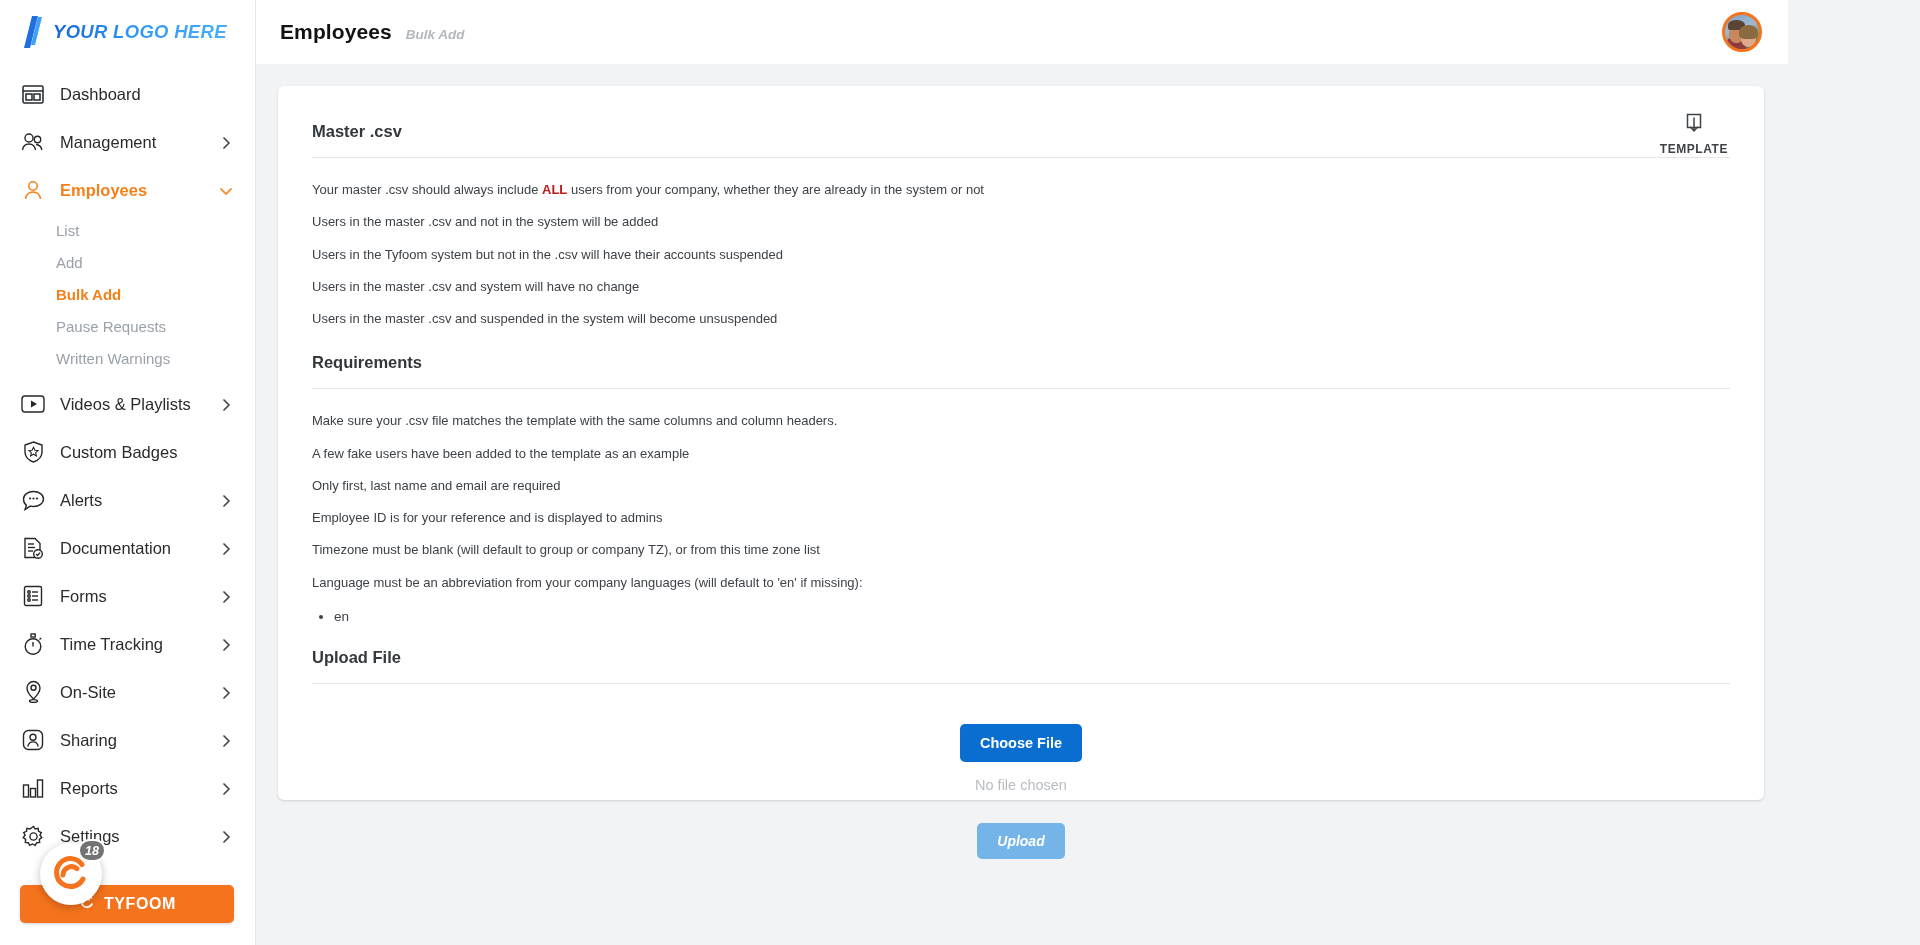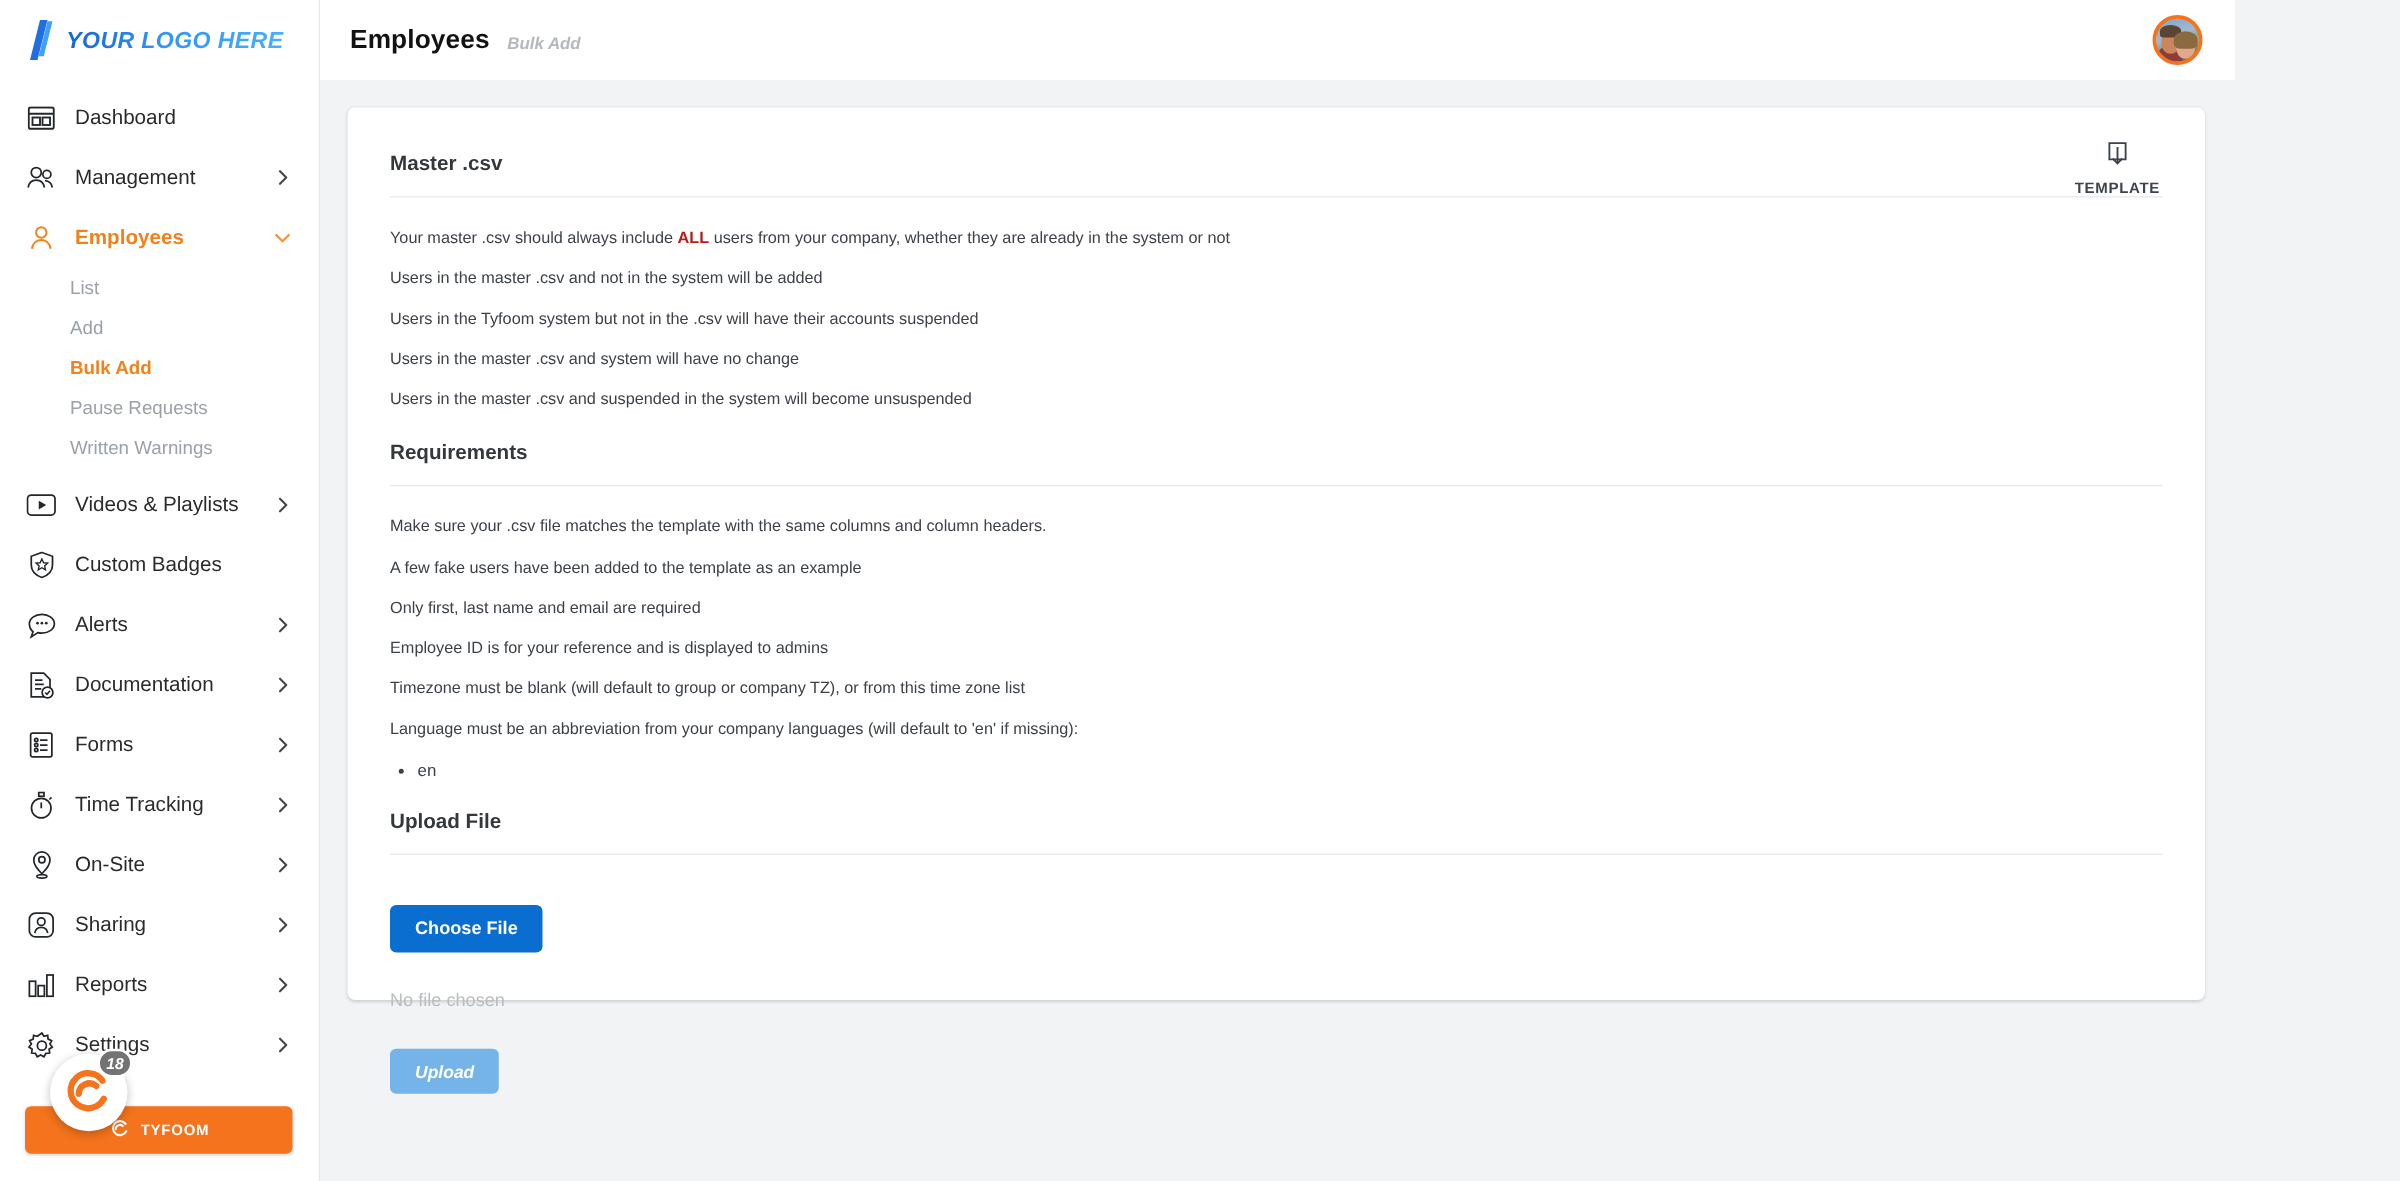--- a/index.html
+++ b/index.html
@@ -54,21 +54,21 @@
   }
   .sub-item.active { color: #f4801a; font-weight: bold; }
 
   .tyfoom-wrap {
     position: absolute; left: 20px; bottom: 22px; width: 214px; height: 70px;
   }
   .tyfoom-bar {
     position: absolute; left: 0; bottom: 0; width: 214px; height: 38px;
     background: #f4731c; border-radius: 5px;
     display: flex; align-items: center; justify-content: center; gap: 8px;
-    color: #fff; font-size: 12px; font-weight: bold; letter-spacing: .6px;
+    color: #fff; font-size: 16px; font-weight: bold; letter-spacing: .6px;
     box-shadow: 0 1px 3px rgba(0,0,0,.18);
   }
   .tyfoom-badge {
     position: absolute; left: 20px; bottom: 18px;
     width: 62px; height: 62px; border-radius: 50%;
     background: #fff; box-shadow: 0 2px 8px rgba(0,0,0,.25);
     display: flex; align-items: center; justify-content: center;
   }
   .tyfoom-count {
     position: absolute; right: -4px; top: -4px;
@@ -131,27 +131,27 @@
     font-size: 16.5px; font-weight: bold; color: #33383d;
     padding: 6px 0 16px 0;
   }
   .rule { height: 1px; background: #e4e7ea; width: 100%; }
   .lines { padding: 16px 0 12px 0; }
   .line { font-size: 13px; color: #3c4248; padding: 8px 0; line-height: 1.25; }
   .line b { font-weight: bold; color: #b91c1c; }
   .bullets { margin: 4px 0 0 0; padding-left: 22px; }
   .bullets li { font-size: 13.5px; color: #3c4248; line-height: 2.0; }
 
-  .upload-area { padding-top: 40px; display: flex; flex-direction: column; align-items: flex-start; }
+  .upload-area { padding-top: 40px; display: flex; flex-direction: column; align-items: center; }
   .btn-choose {
     background: #0a6ed1; color: #fff; border: none; border-radius: 5px;
     font-size: 14.5px; font-weight: bold; padding: 11px 20px; cursor: pointer;
     font-family: "Liberation Sans", sans-serif;
   }
-  .no-file { margin-top: 31px; font-size: 14.5px; color: #b9bdc2; }
+  .no-file { margin-top: 15px; font-size: 14.5px; color: #b9bdc2; }
   .btn-upload {
     margin-top: 30px; background: #74b4e8; color: #fff; border: none; border-radius: 5px;
     font-size: 14px; font-weight: bold; padding: 10px 20px; cursor: pointer;
     font-family: "Liberation Sans", sans-serif;
     font-style: italic;
   }
 </style>
 </head>
 <body>
 

